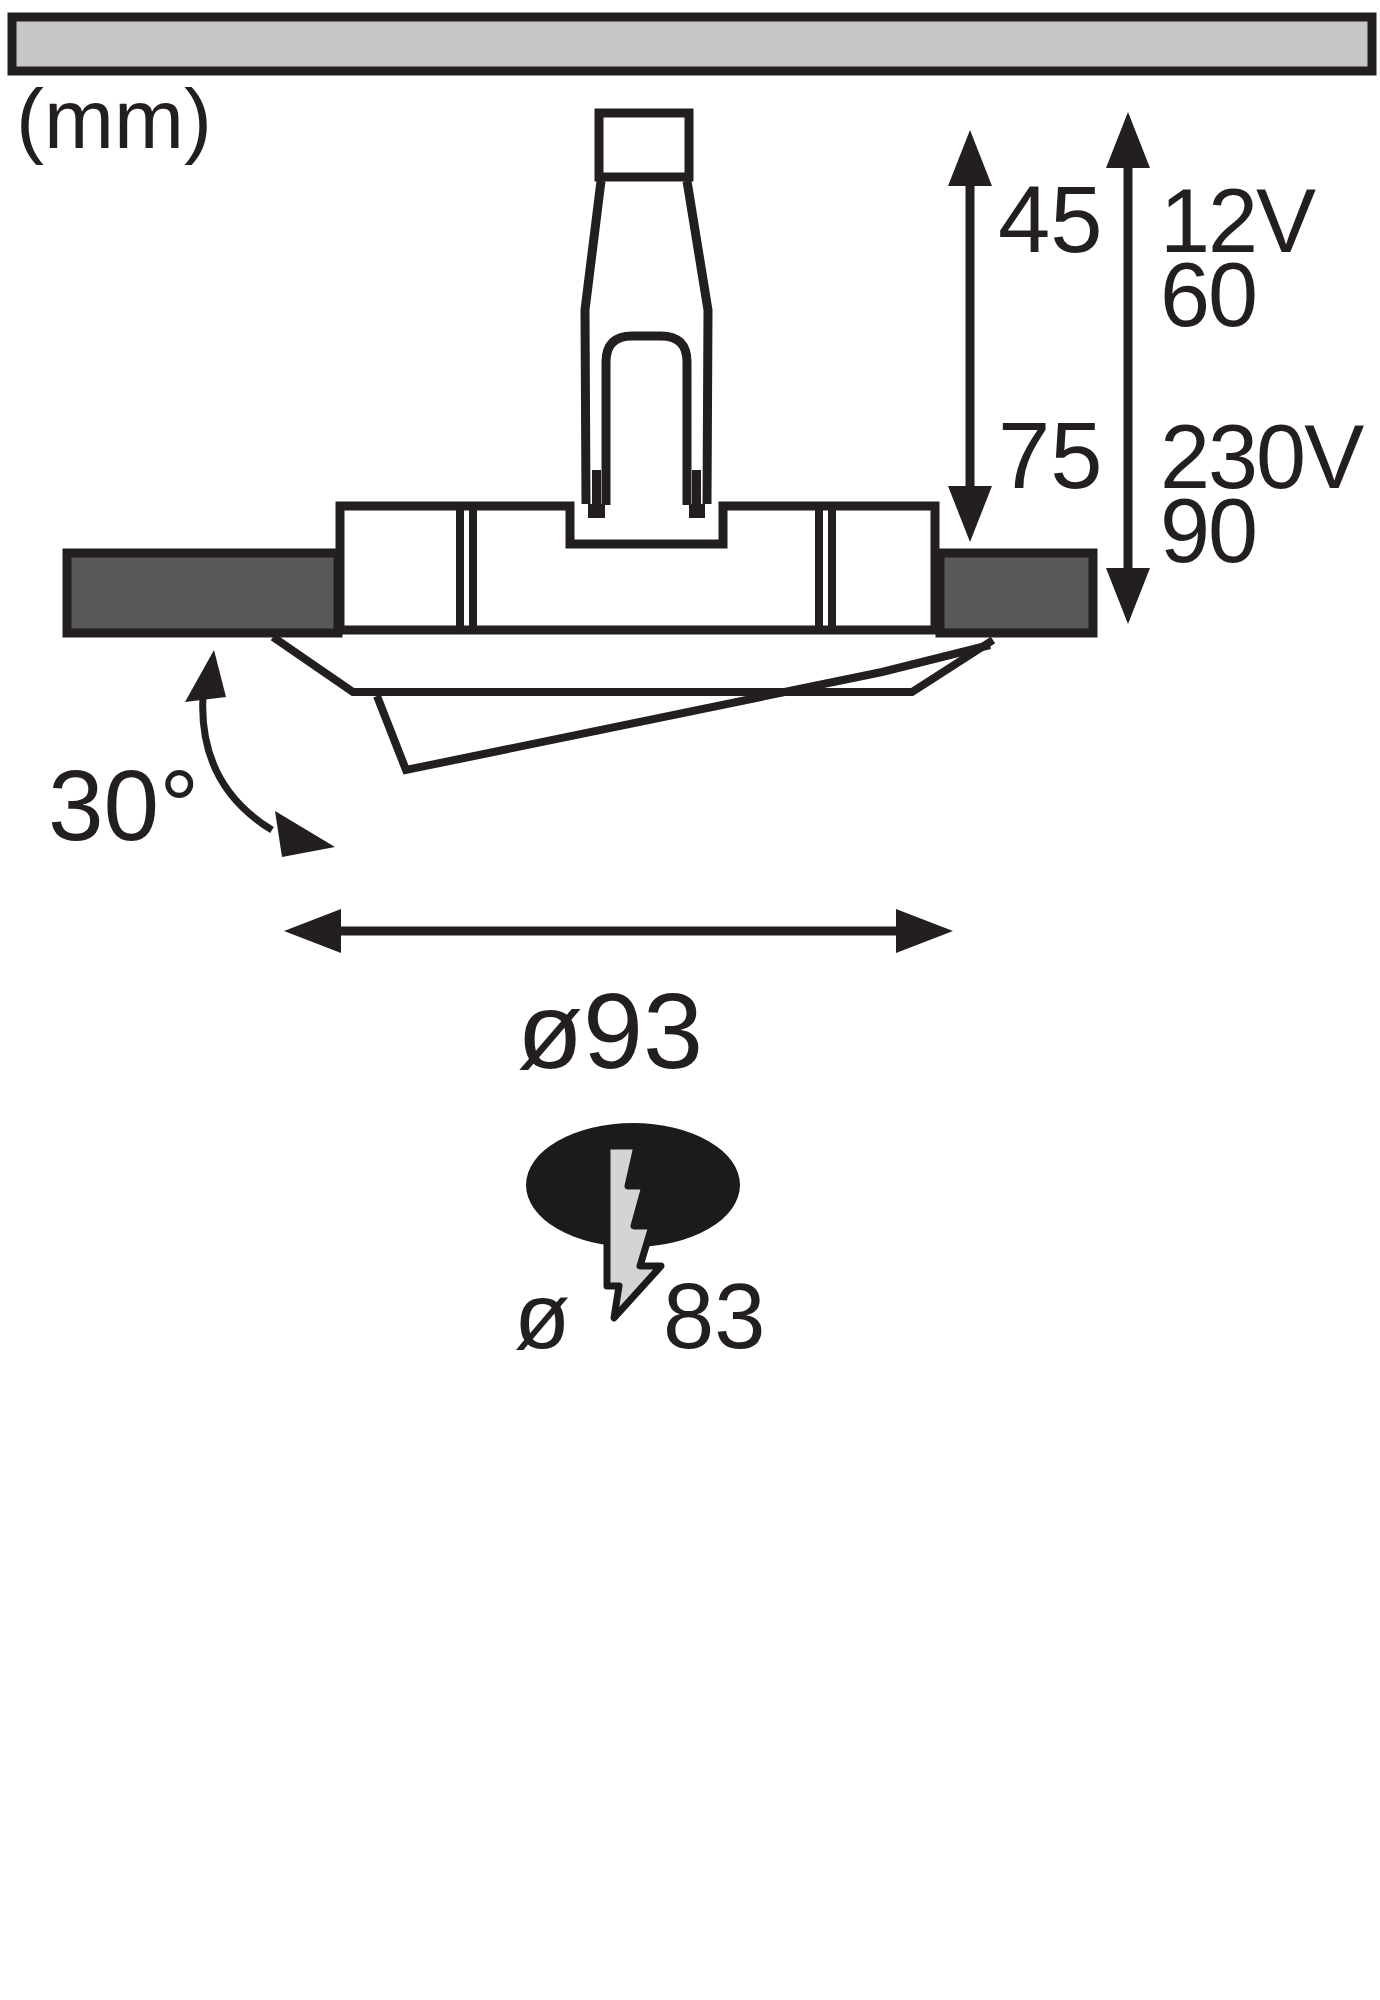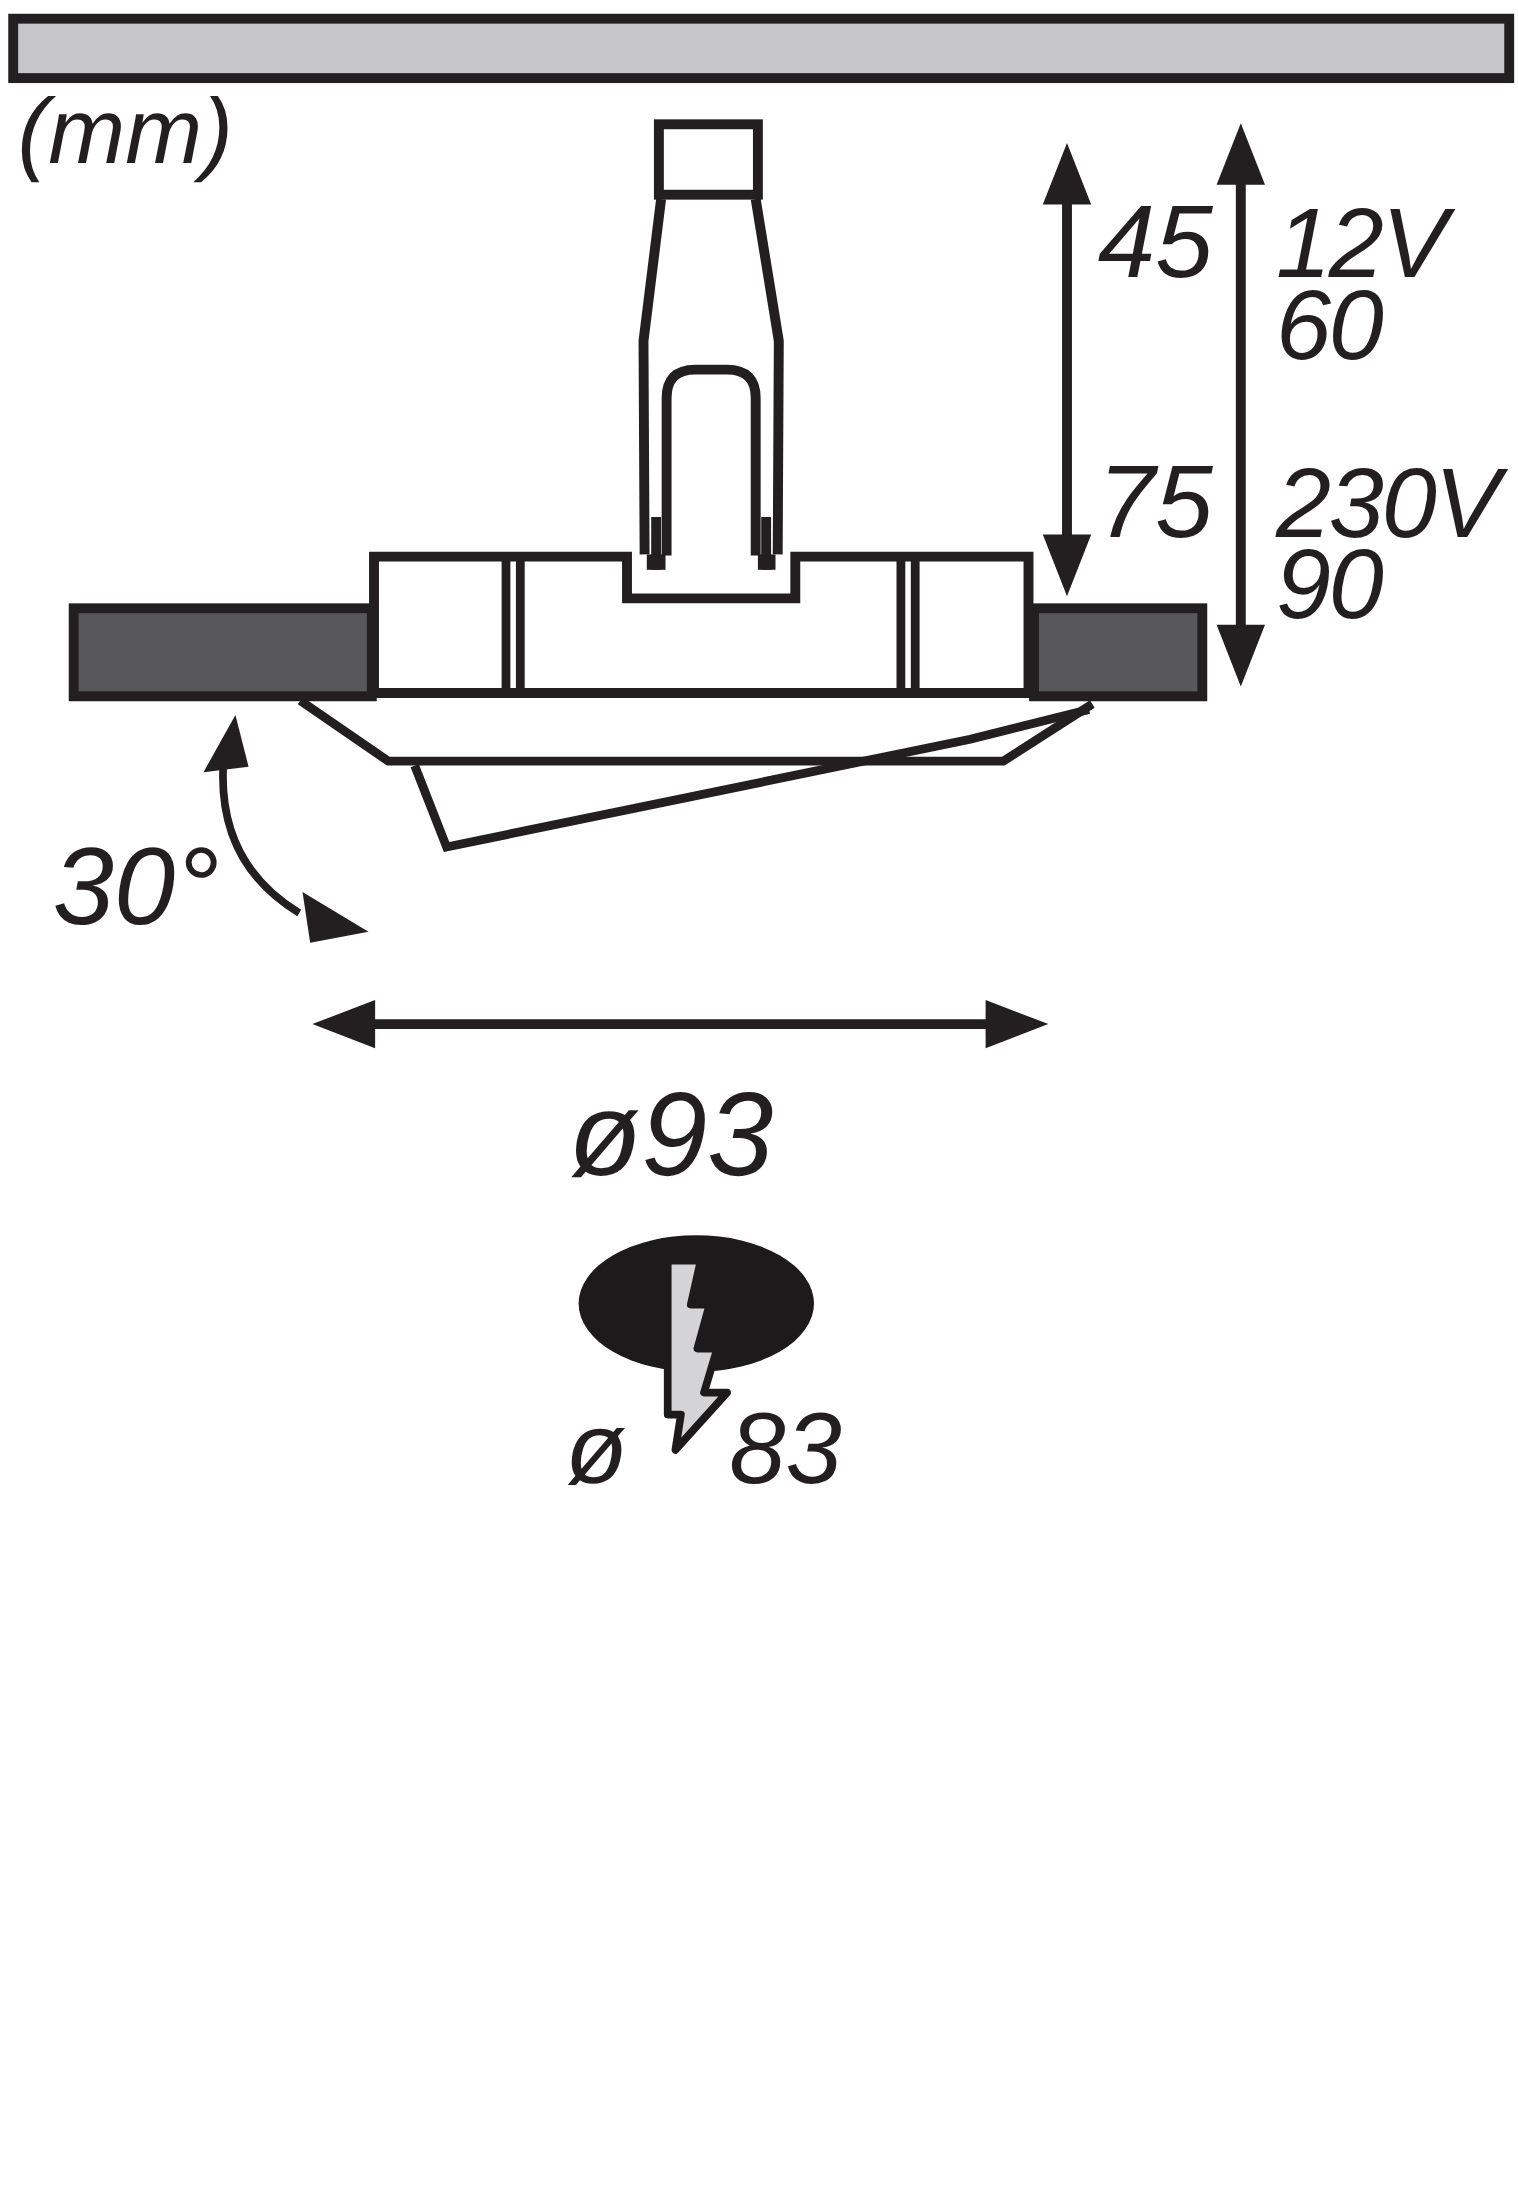--- a/index.html
+++ b/index.html
@@ -1,16 +1,16 @@
 <!DOCTYPE html>
 <html><head>
 <meta charset="utf-8">
 <style>
   html,body{margin:0;padding:0;background:#ffffff;}
-  .stage{position:relative;width:1380px;height:2000px;background:#ffffff;overflow:hidden;font-style:italic;}
+  .stage{position:relative;width:1380px;height:2000px;background:#ffffff;overflow:hidden;}
   svg{position:absolute;left:0;top:0;}
   text{font-family:"Liberation Sans","DejaVu Sans",sans-serif;fill:#231f20;}
   .ln{stroke:#231f20;fill:none;}
 </style>
 </head>
 <body>
 
 <div class="stage">
 <svg width="1380" height="2000" viewBox="0 0 1380 2000">
 

